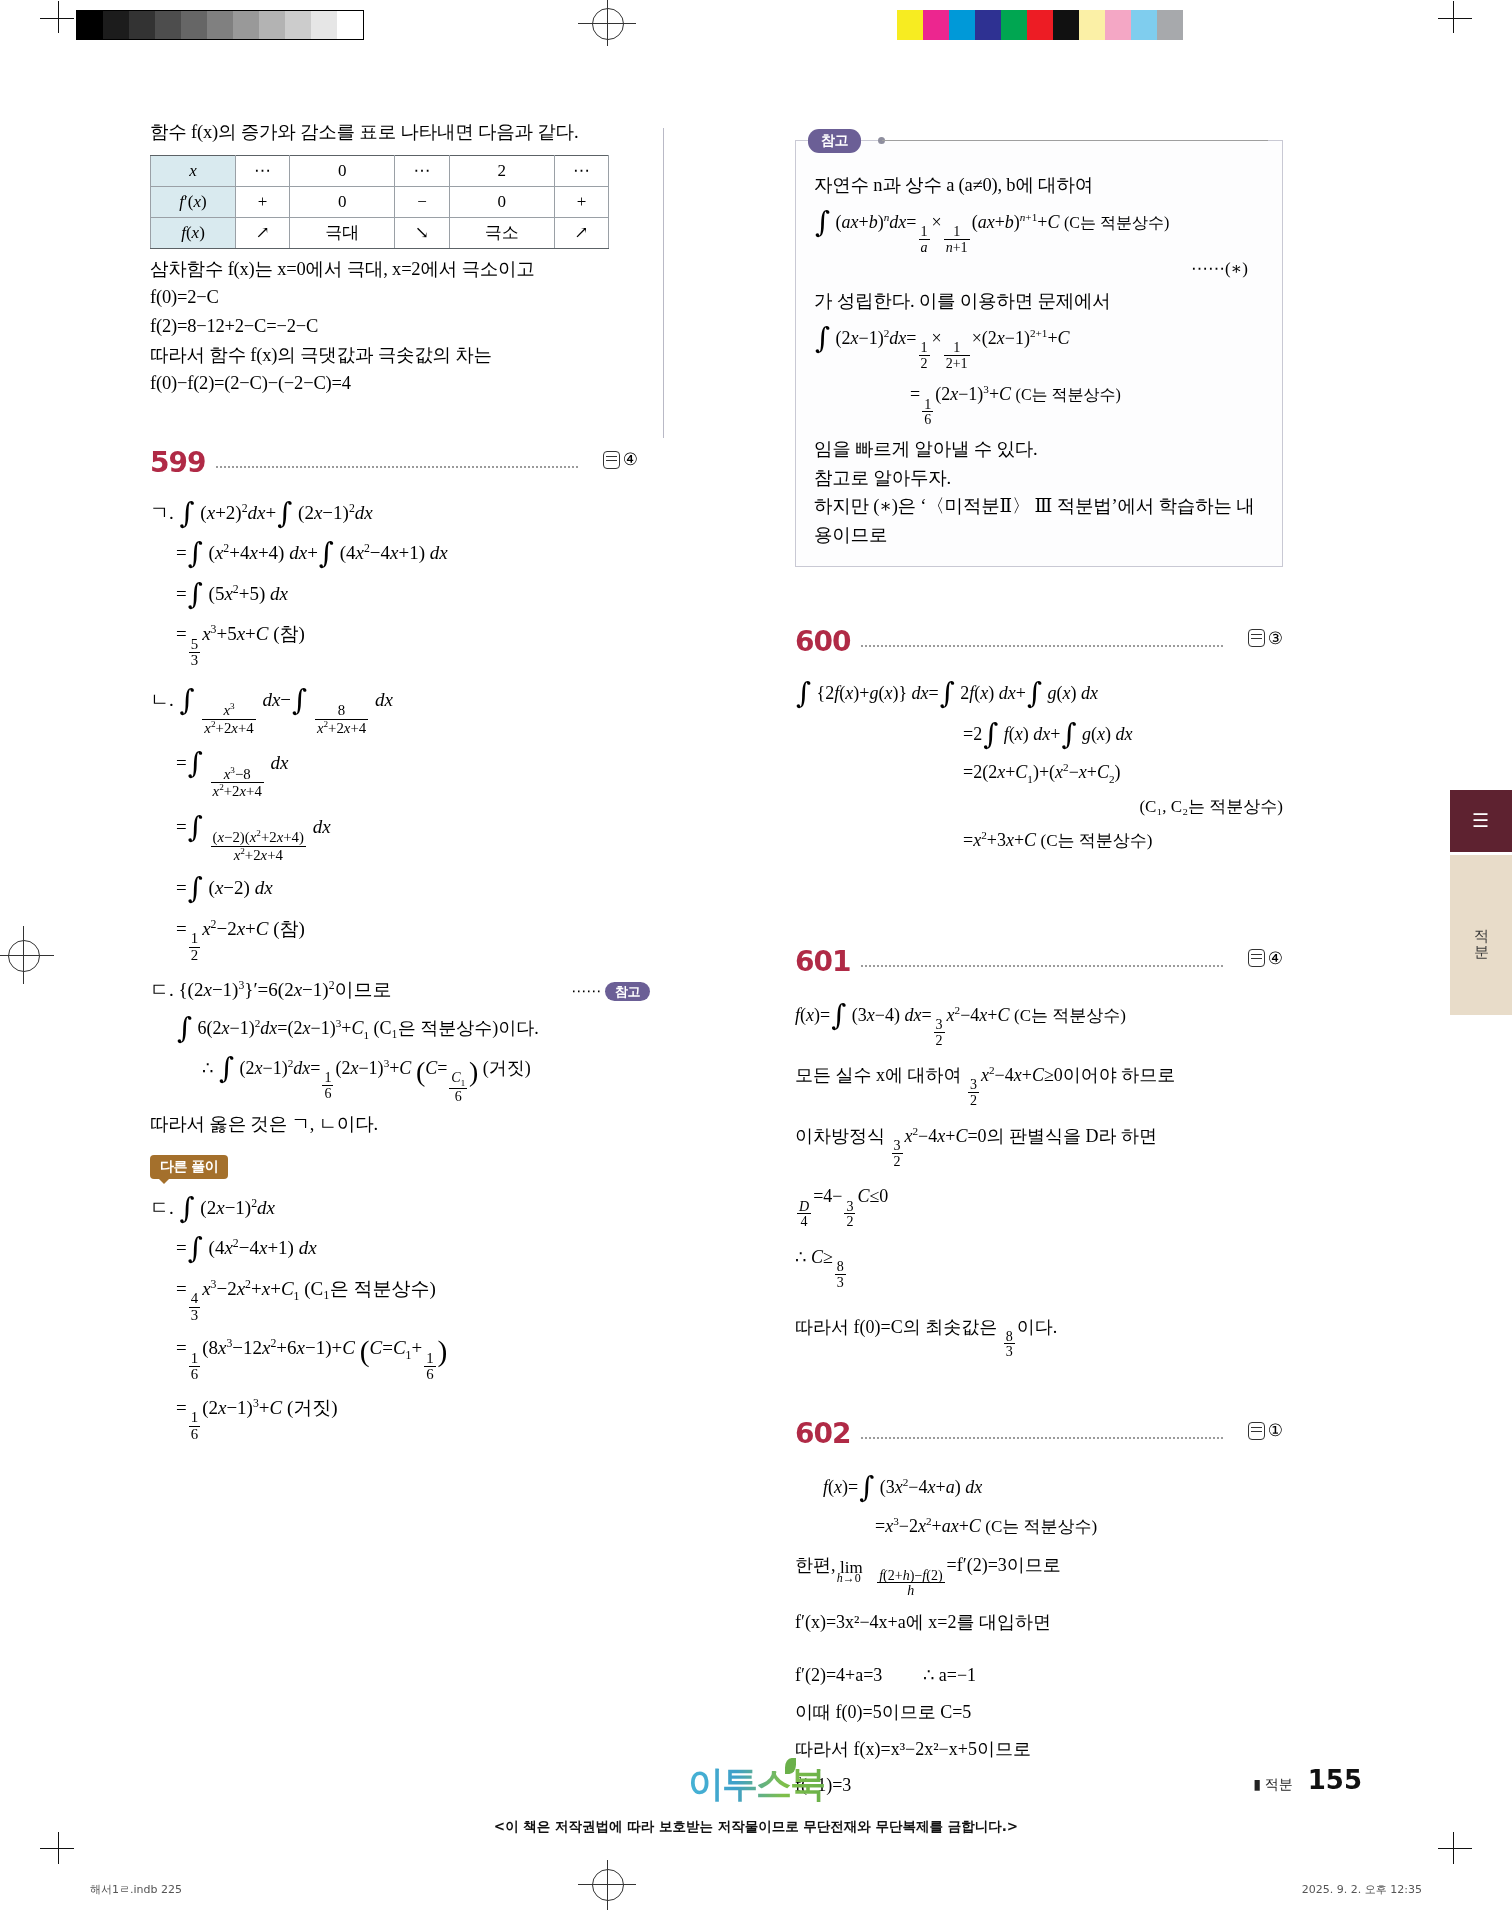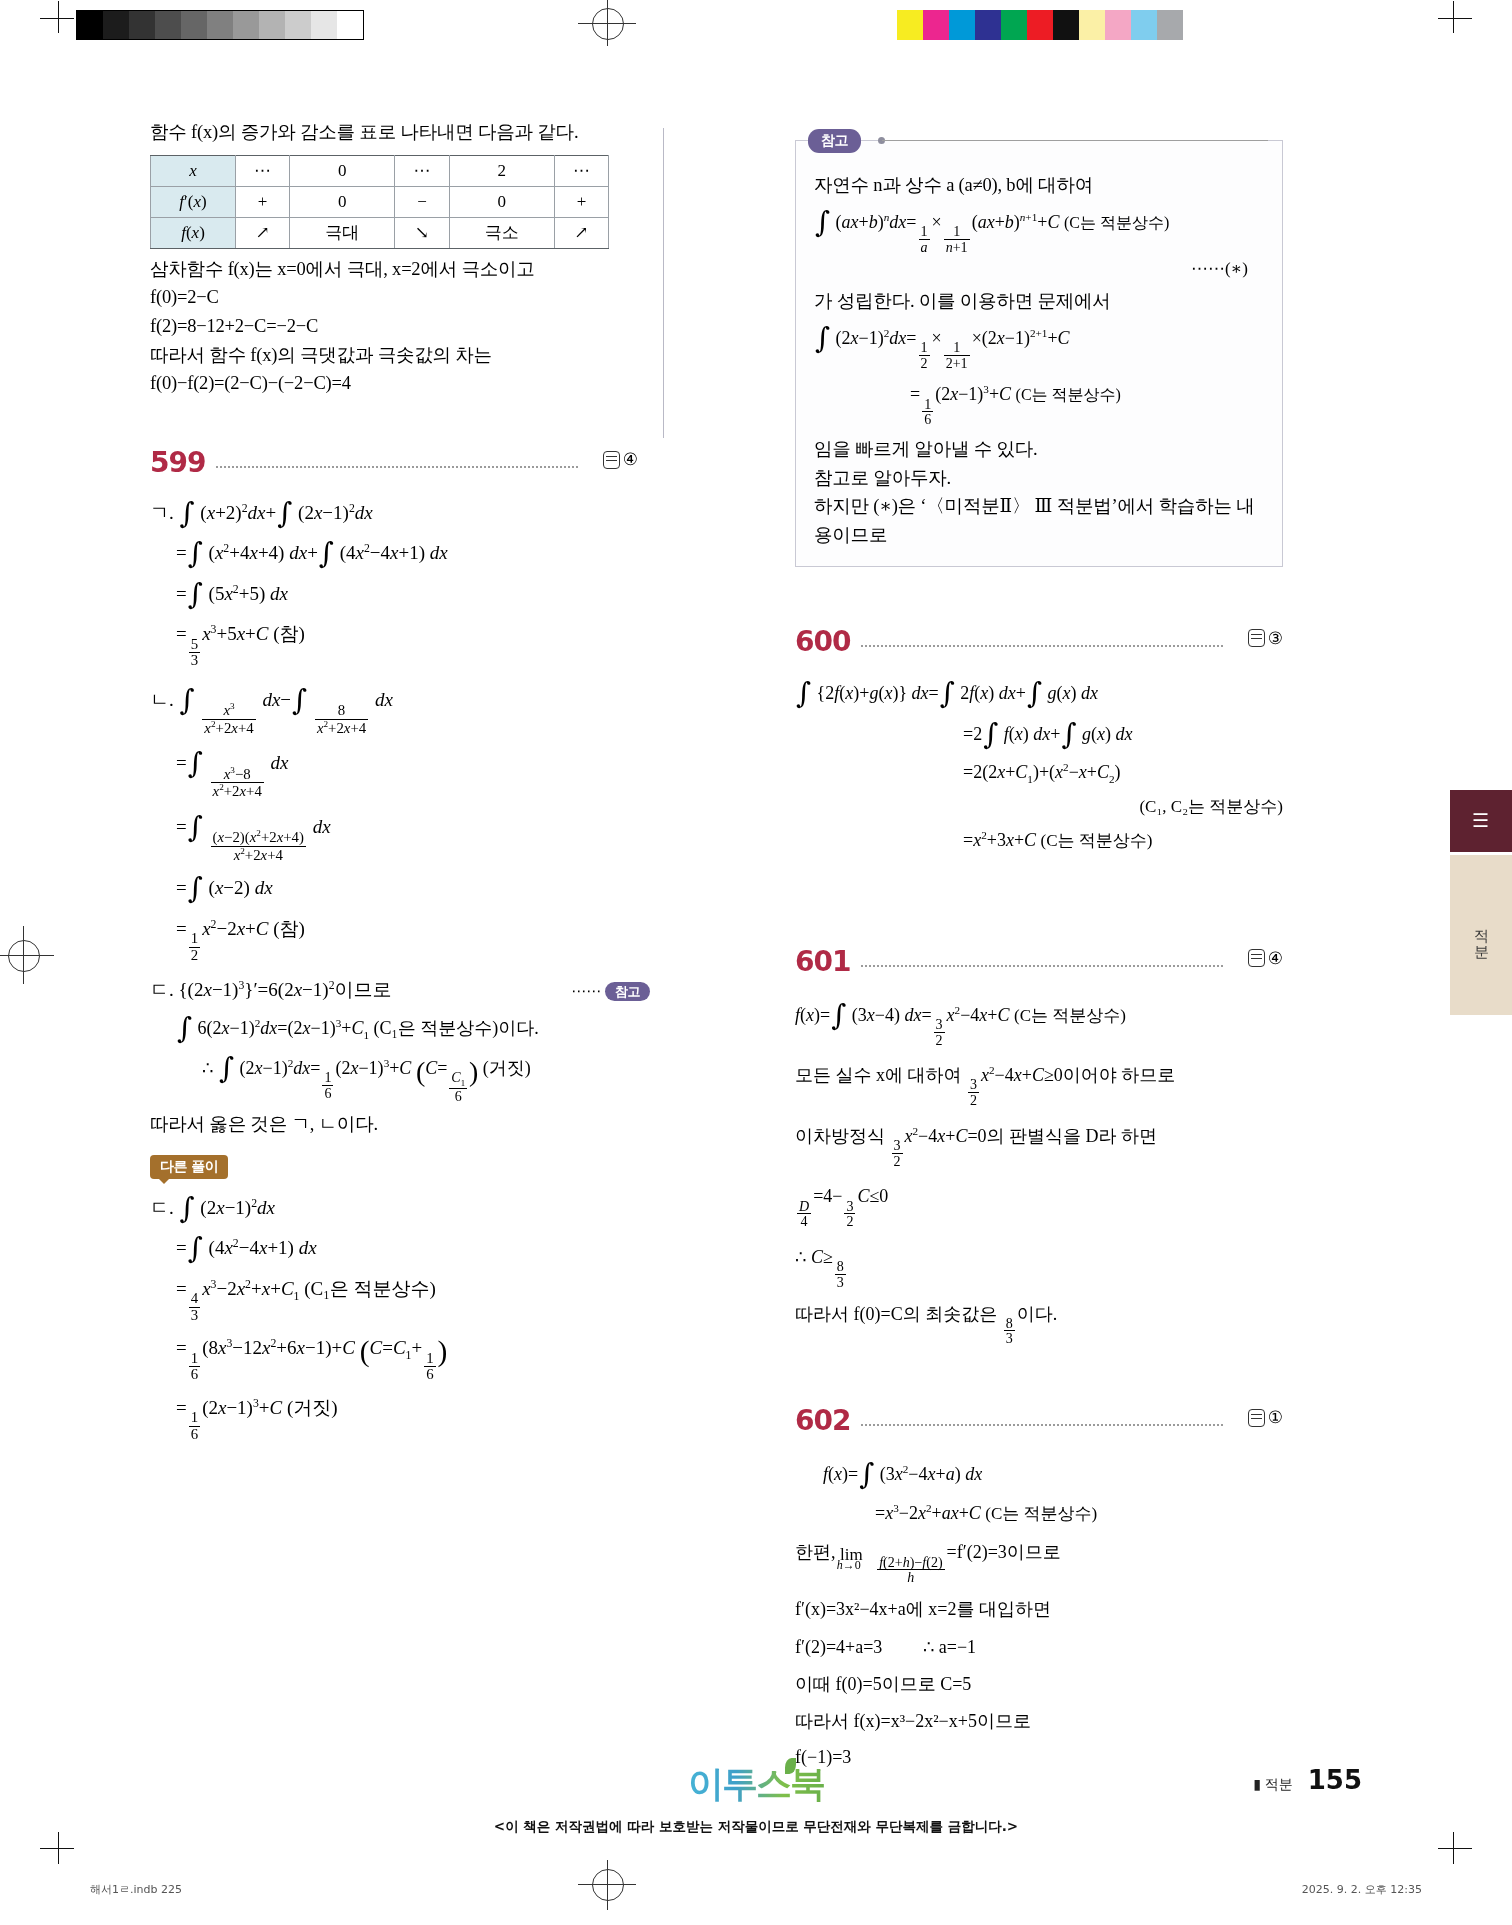--- a/index.html
+++ b/index.html
@@ -432,21 +432,21 @@
           <span class="num">3</span>
           <span class="den">2</span>
         </span><i class="v">C</i>≤0
     </div>
     <div class="mathline" style="margin-top:14px;font-size:18px;">
       ∴ <i class="v">C</i>≥<span class="frac">
           <span class="num">8</span>
           <span class="den">3</span>
         </span>
     </div>
-    <div class="mathline" style="margin-top:10px;font-size:18px;">
+    <div class="mathline" style="margin-top:23px;font-size:18px;">
       <span>따라서 f(0)=C의 최솟값은</span>
       <span class="frac">
           <span class="num">8</span>
           <span class="den">3</span>
         </span><span>이다.</span>
     </div>
 
     <div class="prob" style="margin-top:62px;">
       <span class="num">602</span>
       <span class="dots"></span>
@@ -467,21 +467,21 @@
       <span>한편,</span>
       <span style="display:inline-block;position:relative;top:2px;">
         <span style="font-size:17px;">lim</span><span style="font-size:12px;position:relative;left:-26px;top:9px;display:inline-block;width:0;"><i class="v">h</i>→0</span>
       </span>
       <span class="frac big" style="margin-left:10px;">
           <span class="num"><i class="v">f</i>(2+<i class="v">h</i>)−<i class="v">f</i>(2)</span>
           <span class="den"><i class="v">h</i></span>
         </span><span>=f′(2)=3이므로</span>
     </div>
     <div class="mathline" style="margin-top:10px;font-size:18px;">f′(x)=3x²−4x+a에 x=2를 대입하면</div>
-    <div class="mathline" style="margin-top:9px;font-size:18px;font-family:Liberation Serif, serif;">
+    <div class="mathline" style="margin-top:24px;font-size:18px;font-family:Liberation Serif, serif;">
       <span>f′(2)=4+a=3</span>
       <span style="padding-left:36px;">∴ a=−1</span>
     </div>
     <div class="mathline" style="margin-top:8px;font-size:18px;">이때 f(0)=5이므로  C=5</div>
     <div class="mathline" style="margin-top:8px;font-size:18px;">따라서 f(x)=x³−2x²−x+5이므로</div>
     <div class="mathline" style="margin-top:8px;font-size:18px;">f(−1)=3</div>
   </div>
 
   <div class="thumb-dark">
     <span class="glyph">☰</span>

